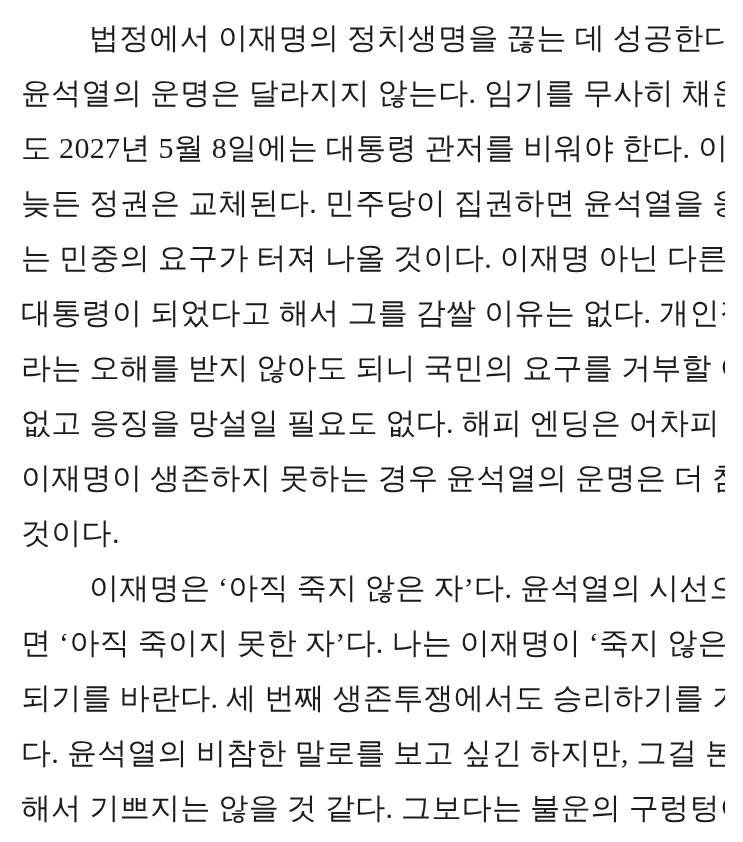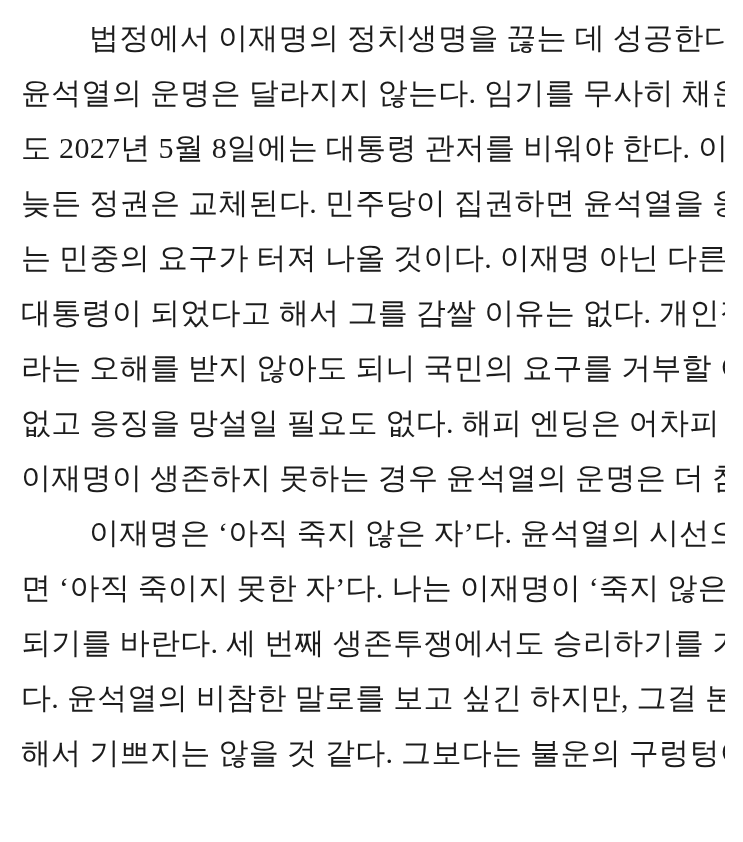--- a/index.html
+++ b/index.html
@@ -46,19 +46,20 @@
   <div id="text-block">
       <div class="line indent">법정에서 이재명의 정치생명을 끊는 데 성공한다 해도</div>
       <div class="line">윤석열의 운명은 달라지지 않는다. 임기를 무사히 채운다 해</div>
       <div class="line">도 2027년 5월 8일에는 대통령 관저를 비워야 한다. 이르든</div>
       <div class="line">늦든 정권은 교체된다. 민주당이 집권하면 윤석열을 응징하라</div>
       <div class="line">는 민중의 요구가 터져 나올 것이다. 이재명 아닌 다른 사람이</div>
       <div class="line">대통령이 되었다고 해서 그를 감쌀 이유는 없다. 개인적 복수</div>
       <div class="line">라는 오해를 받지 않아도 되니 국민의 요구를 거부할 이유가</div>
       <div class="line">없고 응징을 망설일 필요도 없다. 해피 엔딩은 어차피 없지만,</div>
       <div class="line">이재명이 생존하지 못하는 경우 윤석열의 운명은 더 참혹할</div>
+      <div class="line para-end">것이다.</div>
       <div class="line indent">이재명은 ‘아직 죽지 않은 자’다. 윤석열의 시선으로 보</div>
       <div class="line">면 ‘아직 죽이지 못한 자’다. 나는 이재명이 ‘죽지 않은 자’가</div>
       <div class="line">되기를 바란다. 세 번째 생존투쟁에서도 승리하기를 기대한</div>
       <div class="line">다. 윤석열의 비참한 말로를 보고 싶긴 하지만, 그걸 본다고</div>
       <div class="line">해서 기쁘지는 않을 것 같다. 그보다는 불운의 구렁텅이에서</div>
     </div>
 </div>
 
 </body></html>

